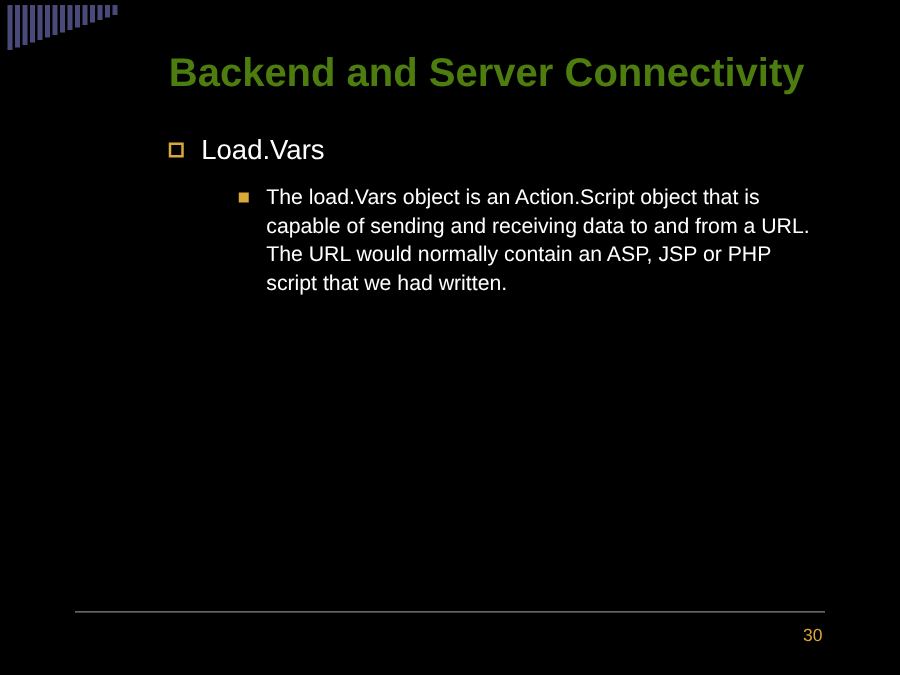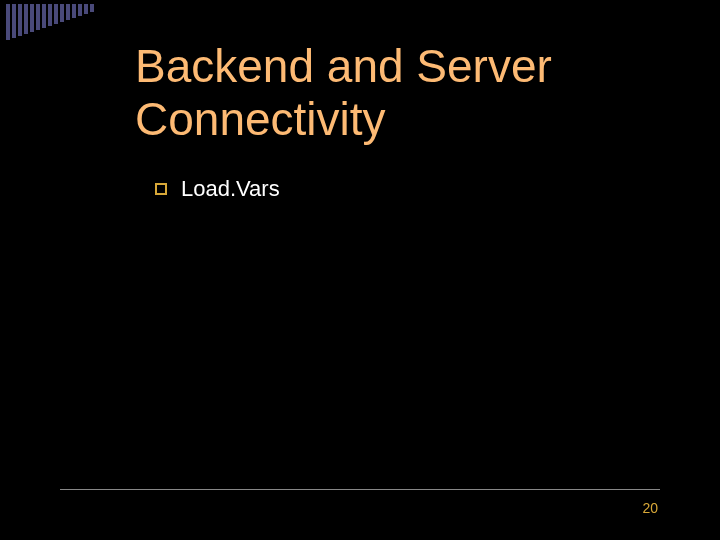--- a/index.html
+++ b/index.html
@@ -25,31 +25,31 @@
     background: #4a4a7a;
     width: 4px;
   }
   .content {
     position: absolute;
     left: 135px;
     top: 40px;
     right: 60px;
   }
   .title {
-    color: #fdba74;
-    font-size: 46px;
-    font-weight: normal;
+    color: #4d7c0f;
+    font-size: 32px;
+    font-weight: bold;
     line-height: 1.15;
     margin-bottom: 30px;
   }
   .level1 {
     display: flex;
     align-items: flex-start;
     margin-bottom: 14px;
-    margin-left: 20px;
+    margin-left: 0;
   }
   .bullet-square-outline {
     width: 12px;
     height: 12px;
     border: 2px solid #d8a838;
     margin-top: 7px;
     margin-right: 14px;
     flex-shrink: 0;
   }
   .level1-text {
@@ -113,17 +113,21 @@
 </div>
 
 <div class="content">
   <h1 class="title">Backend and Server Connectivity</h1>
 
   <div class="level1">
     <div class="bullet-square-outline"></div>
     <div class="level1-text">Load.Vars</div>
   </div>
 
+  <div class="level2">
+    <div class="bullet-square-solid"></div>
+    <div class="level2-text">The load.Vars object is an Action.Script object that is capable of sending and receiving data to and from a URL. The URL would normally contain an ASP, JSP or PHP script that we had written.</div>
+  </div>
 
 </div>
 
 <div class="footer-line"></div>
-<div class="page-num">20</div>
+<div class="page-num">30</div>
 
 </body></html>

